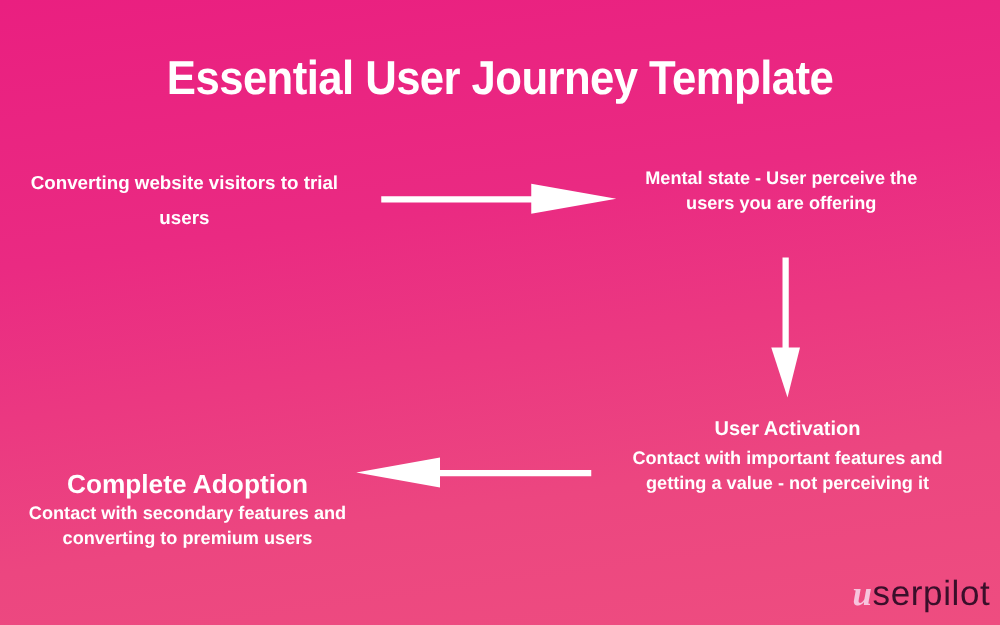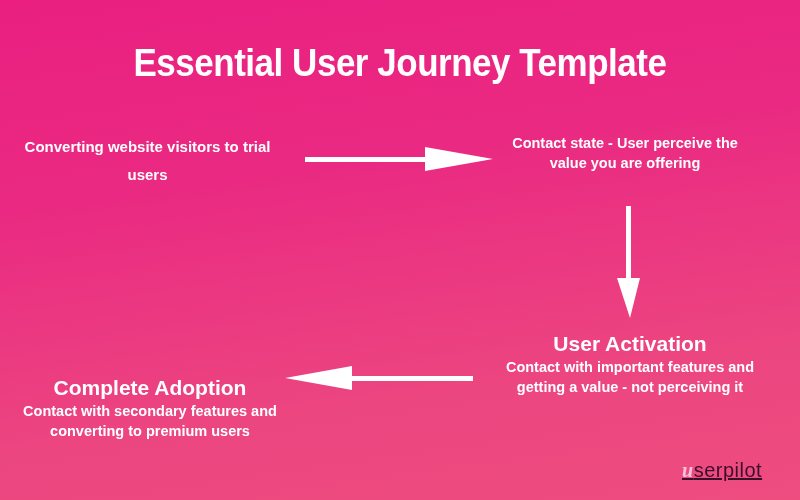--- a/index.html
+++ b/index.html
@@ -14,41 +14,41 @@
       font-size: 38px; font-weight: bold; letter-spacing: -0.5px;
       transform: scaleX(0.92); transform-origin: center;
     }
     .node { position: absolute; text-align: center; font-weight: bold; }
     .node .head { display: block; }
     .node .sub { display: block; font-size: 14.5px; line-height: 20px; }
     #n1 { left: 20px; top: 133px; width: 255px; font-size: 15px; line-height: 28px; }
     #n2 { left: 505px; top: 133px; width: 240px; }
     #n2 .head { font-size: 21px; line-height: 26px; }
     #n3 { left: 480px; top: 331px; width: 300px; }
-    #n3 .head { font-size: 21px; line-height: 26px; }
+    #n3 .head { font-size: 16px; line-height: 26px; }
     #n4 { left: 10px; top: 339px; width: 280px; margin-top: 36px; }
     #n4 .head { font-size: 21px; line-height: 26px; }
     svg.arrows { position: absolute; left: 0; top: 0; }
     .logo {
       position: absolute; left: 682px; top: 459px;
-      font-size: 20px; letter-spacing: 0.5px; color: #3a0f2a; text-decoration: underline;
+      font-size: 28px; letter-spacing: 0.5px; color: #3a0f2a;
     }
     .logo .u { color: #f7c4dd; font-style: italic; font-family: "Liberation Serif", serif; font-weight: bold; }
   </style>
 </head>
 <body>
 
 <div class="title">Essential User Journey Template</div>
 
 <div class="node" id="n1">
   <span class="head">Converting website visitors to trial users</span>
 </div>
 
 <div class="node" id="n2">
-  <span class="sub">Contact state - User perceive the value you are offering</span>
+  <span class="sub">Mental state - User perceive the users you are offering</span>
 </div>
 
 <div class="node" id="n3">
   <span class="head">User Activation</span>
   <span class="sub">Contact with important features and getting a value - not perceiving it</span>
 </div>
 
 <div class="node" id="n4">
   <span class="head">Complete Adoption</span>
   <span class="sub">Contact with secondary features and converting to premium users</span>

